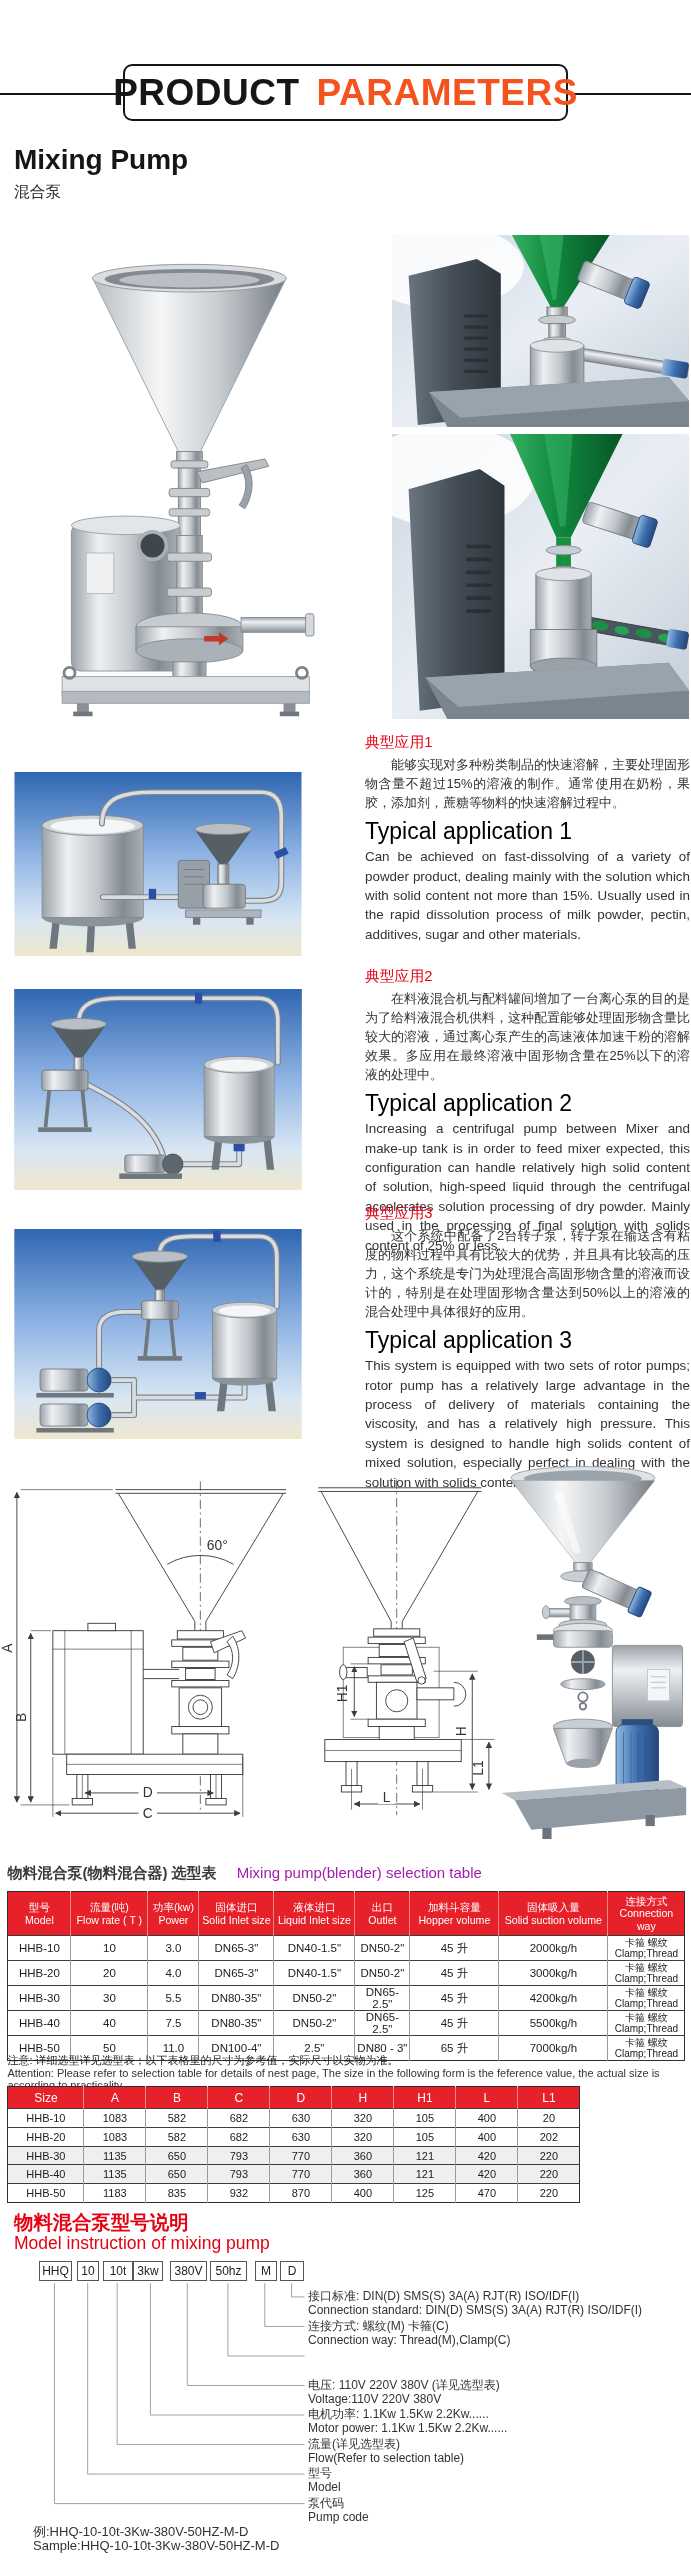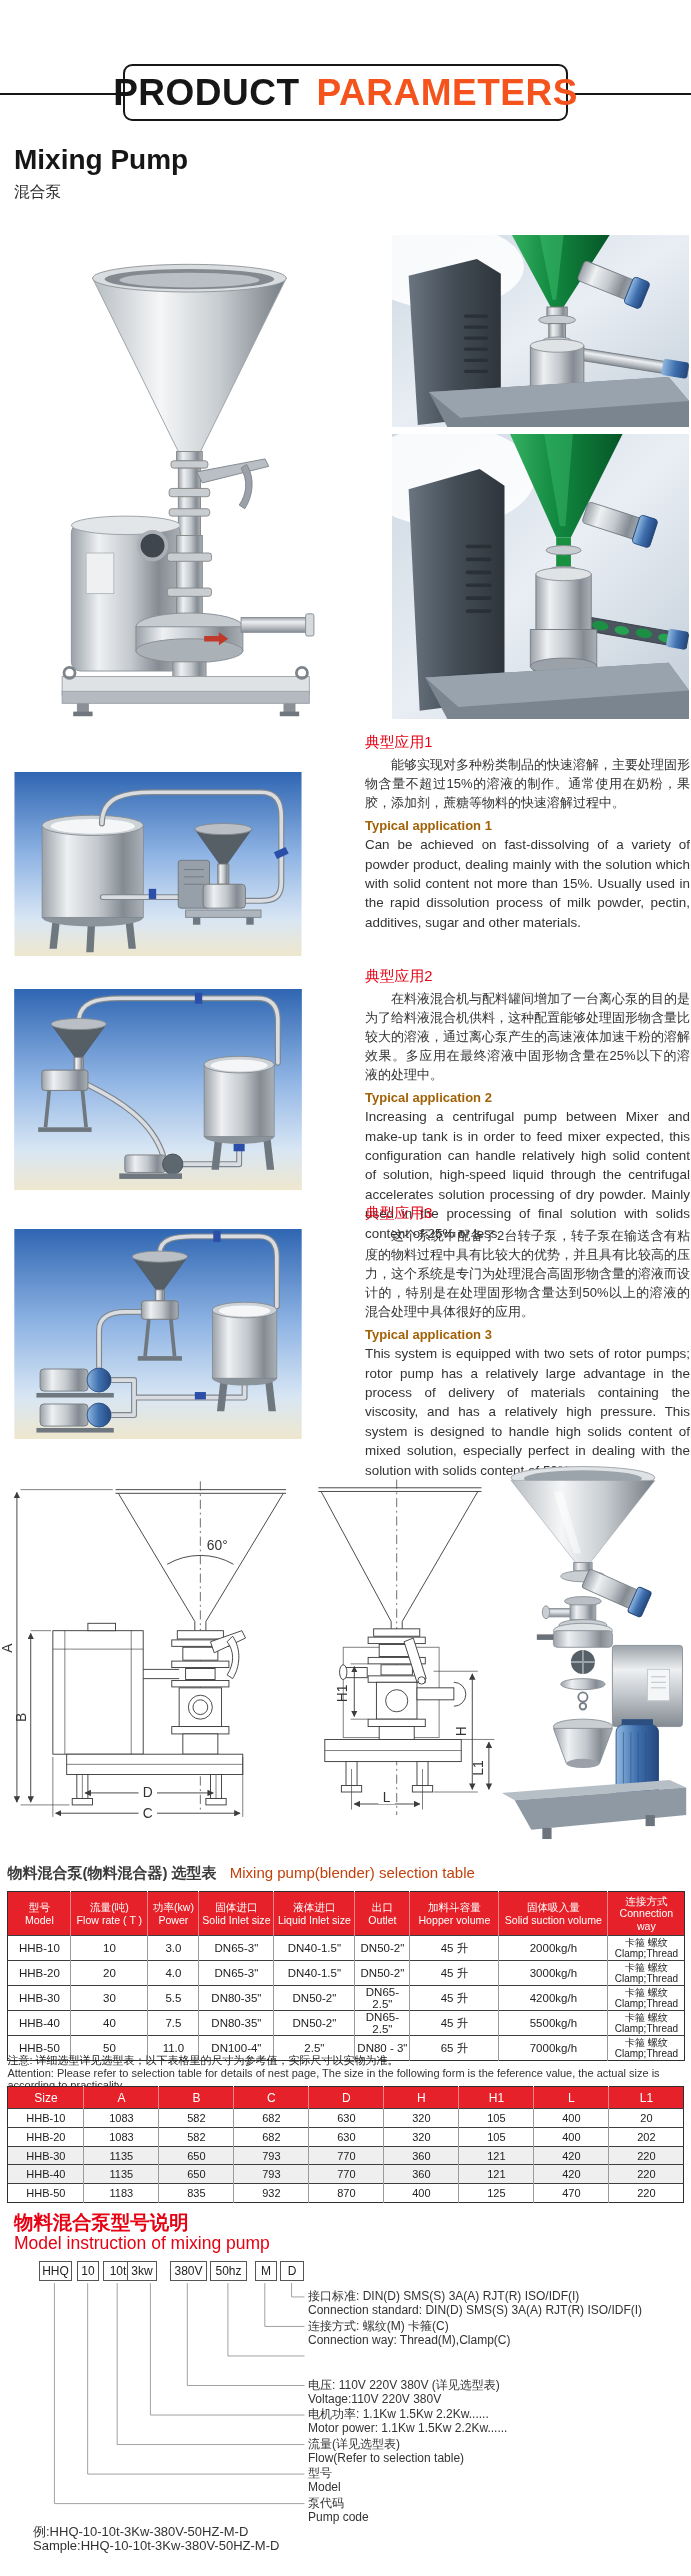--- a/index.html
+++ b/index.html
@@ -12,38 +12,38 @@
         border-radius:9.2px;display:flex;align-items:center;justify-content:center;
         font-size:37px;font-weight:bold;color:#161616;letter-spacing:0.5px}
   .hbox .accent{margin-left:17px}
   
   .ptitle{left:14px;top:144px;font-size:28px;font-weight:bold;color:#161616}
   .psub{left:14px;top:182px;font-size:15.7px;color:#2b2b2b}
   
   .app-text{left:365px;width:325px}
   .zh-t{font-size:14.8px;font-weight:normal;color:#e60012;margin:0 0 2.8px}
   .zh-b{font-size:13px;line-height:19px;color:#333;text-align:justify;text-indent:2em;margin:0}
-  .en-t{font-size:13px;font-weight:700;color:#a16207;margin:6.5px 0 1.8px}
+  .en-t{font-size:23px;font-weight:400;color:#000000;margin:6.5px 0 1.8px}
   .en-b{font-size:13.4px;line-height:19.4px;color:#333;text-align:justify;margin:0}
   
   .tbl-title{left:7.4px;top:1864px;font-size:15px;color:#3a3a3a}
   .tbl-title .zh{font-weight:bold}
-  .tbl-title .en{margin-left:9px;color:#c2410c}
+  .tbl-title .en{margin-left:16px;color:#a21caf}
   table{border-collapse:collapse;table-layout:fixed}
   .t1{left:7.4px;top:1891px;width:677px;border:1.8px solid #2e2e2e}
   .t1 th{background:#e62129;color:#fff;font-weight:400;font-size:10.6px;line-height:12.5px;
          padding:2.8px 0.9px;border-left:0.9px solid rgba(255,255,255,.45)}
   .t1 th:first-child{border-left:none}
   .t1 td{font-size:11.5px;color:#222;text-align:center;height:24px;
          border-top:1.8px solid #3d3d3d;border-left:0.9px solid #9b9b9b;padding:0 0.9px}
   .t1 td:first-child{border-left:none}
   .t1 .c2 div{font-size:10px;line-height:11.5px}
   .note1{left:7.4px;top:2053px;font-size:11px;font-weight:normal;color:#222}
   .note2{left:7.4px;top:2067px;font-size:11px;color:#333}
-  .t2{left:7.4px;top:2086px;width:677px;border:1.8px solid #2e2e2e}
+  .t2{left:7.4px;top:2086px;width:573px;border:1.8px solid #2e2e2e}
   .t2 th{background:#e62129;color:#fff;font-weight:400;font-size:12px;height:19.4px;
          border-left:0.9px solid rgba(255,255,255,.45)}
   .t2 th:first-child{border-left:none}
   .t2 td{font-size:11px;color:#222;text-align:center;height:15.7px;
          border-top:1.5px solid #3d3d3d;border-left:0.9px solid #9b9b9b}
   .t2 td:first-child{border-left:none}
   .t2 tr.alt td{background:#efefef}
   
   .mi-zh{left:14px;top:2209px;font-size:19.4px;font-weight:bold;color:#e60012}
   .mi-en{left:14px;top:2233px;font-size:17.5px;color:#e60012}
@@ -704,21 +704,21 @@
       </tr>
     </tbody>
   </table>
 
   <div class="abs mi-zh">物料混合泵型号说明</div>
   <div class="abs mi-en">Model instruction of mixing pump</div>
 
   <div class="abs code-box" style="left:39px;width:31px">HHQ</div>
   <div class="abs code-box" style="left:77px;width:20px">10</div>
   <div class="abs code-box" style="left:103px;width:28px">10t</div>
-  <div class="abs code-box" style="left:127px;width:28px">3kw</div>
+  <div class="abs code-box" style="left:133px;width:28px">3kw</div>
   <div class="abs code-box" style="left:170px;width:35px">380V</div>
   <div class="abs code-box" style="left:210px;width:35px">50hz</div>
   <div class="abs code-box" style="left:255px;width:20px">M</div>
   <div class="abs code-box" style="left:280px;width:22px">D</div>
 
   <svg class="abs" style="left:0;top:2283px" width="692" height="229" viewBox="0 0 750 248">
     <g fill="none" stroke="#9a9a9a" stroke-width="1">
       <path d="M316,0 V15 H330"></path>
       <path d="M287,0 V47 H330"></path>
       <path d="M247,0 V79 H330"></path>

